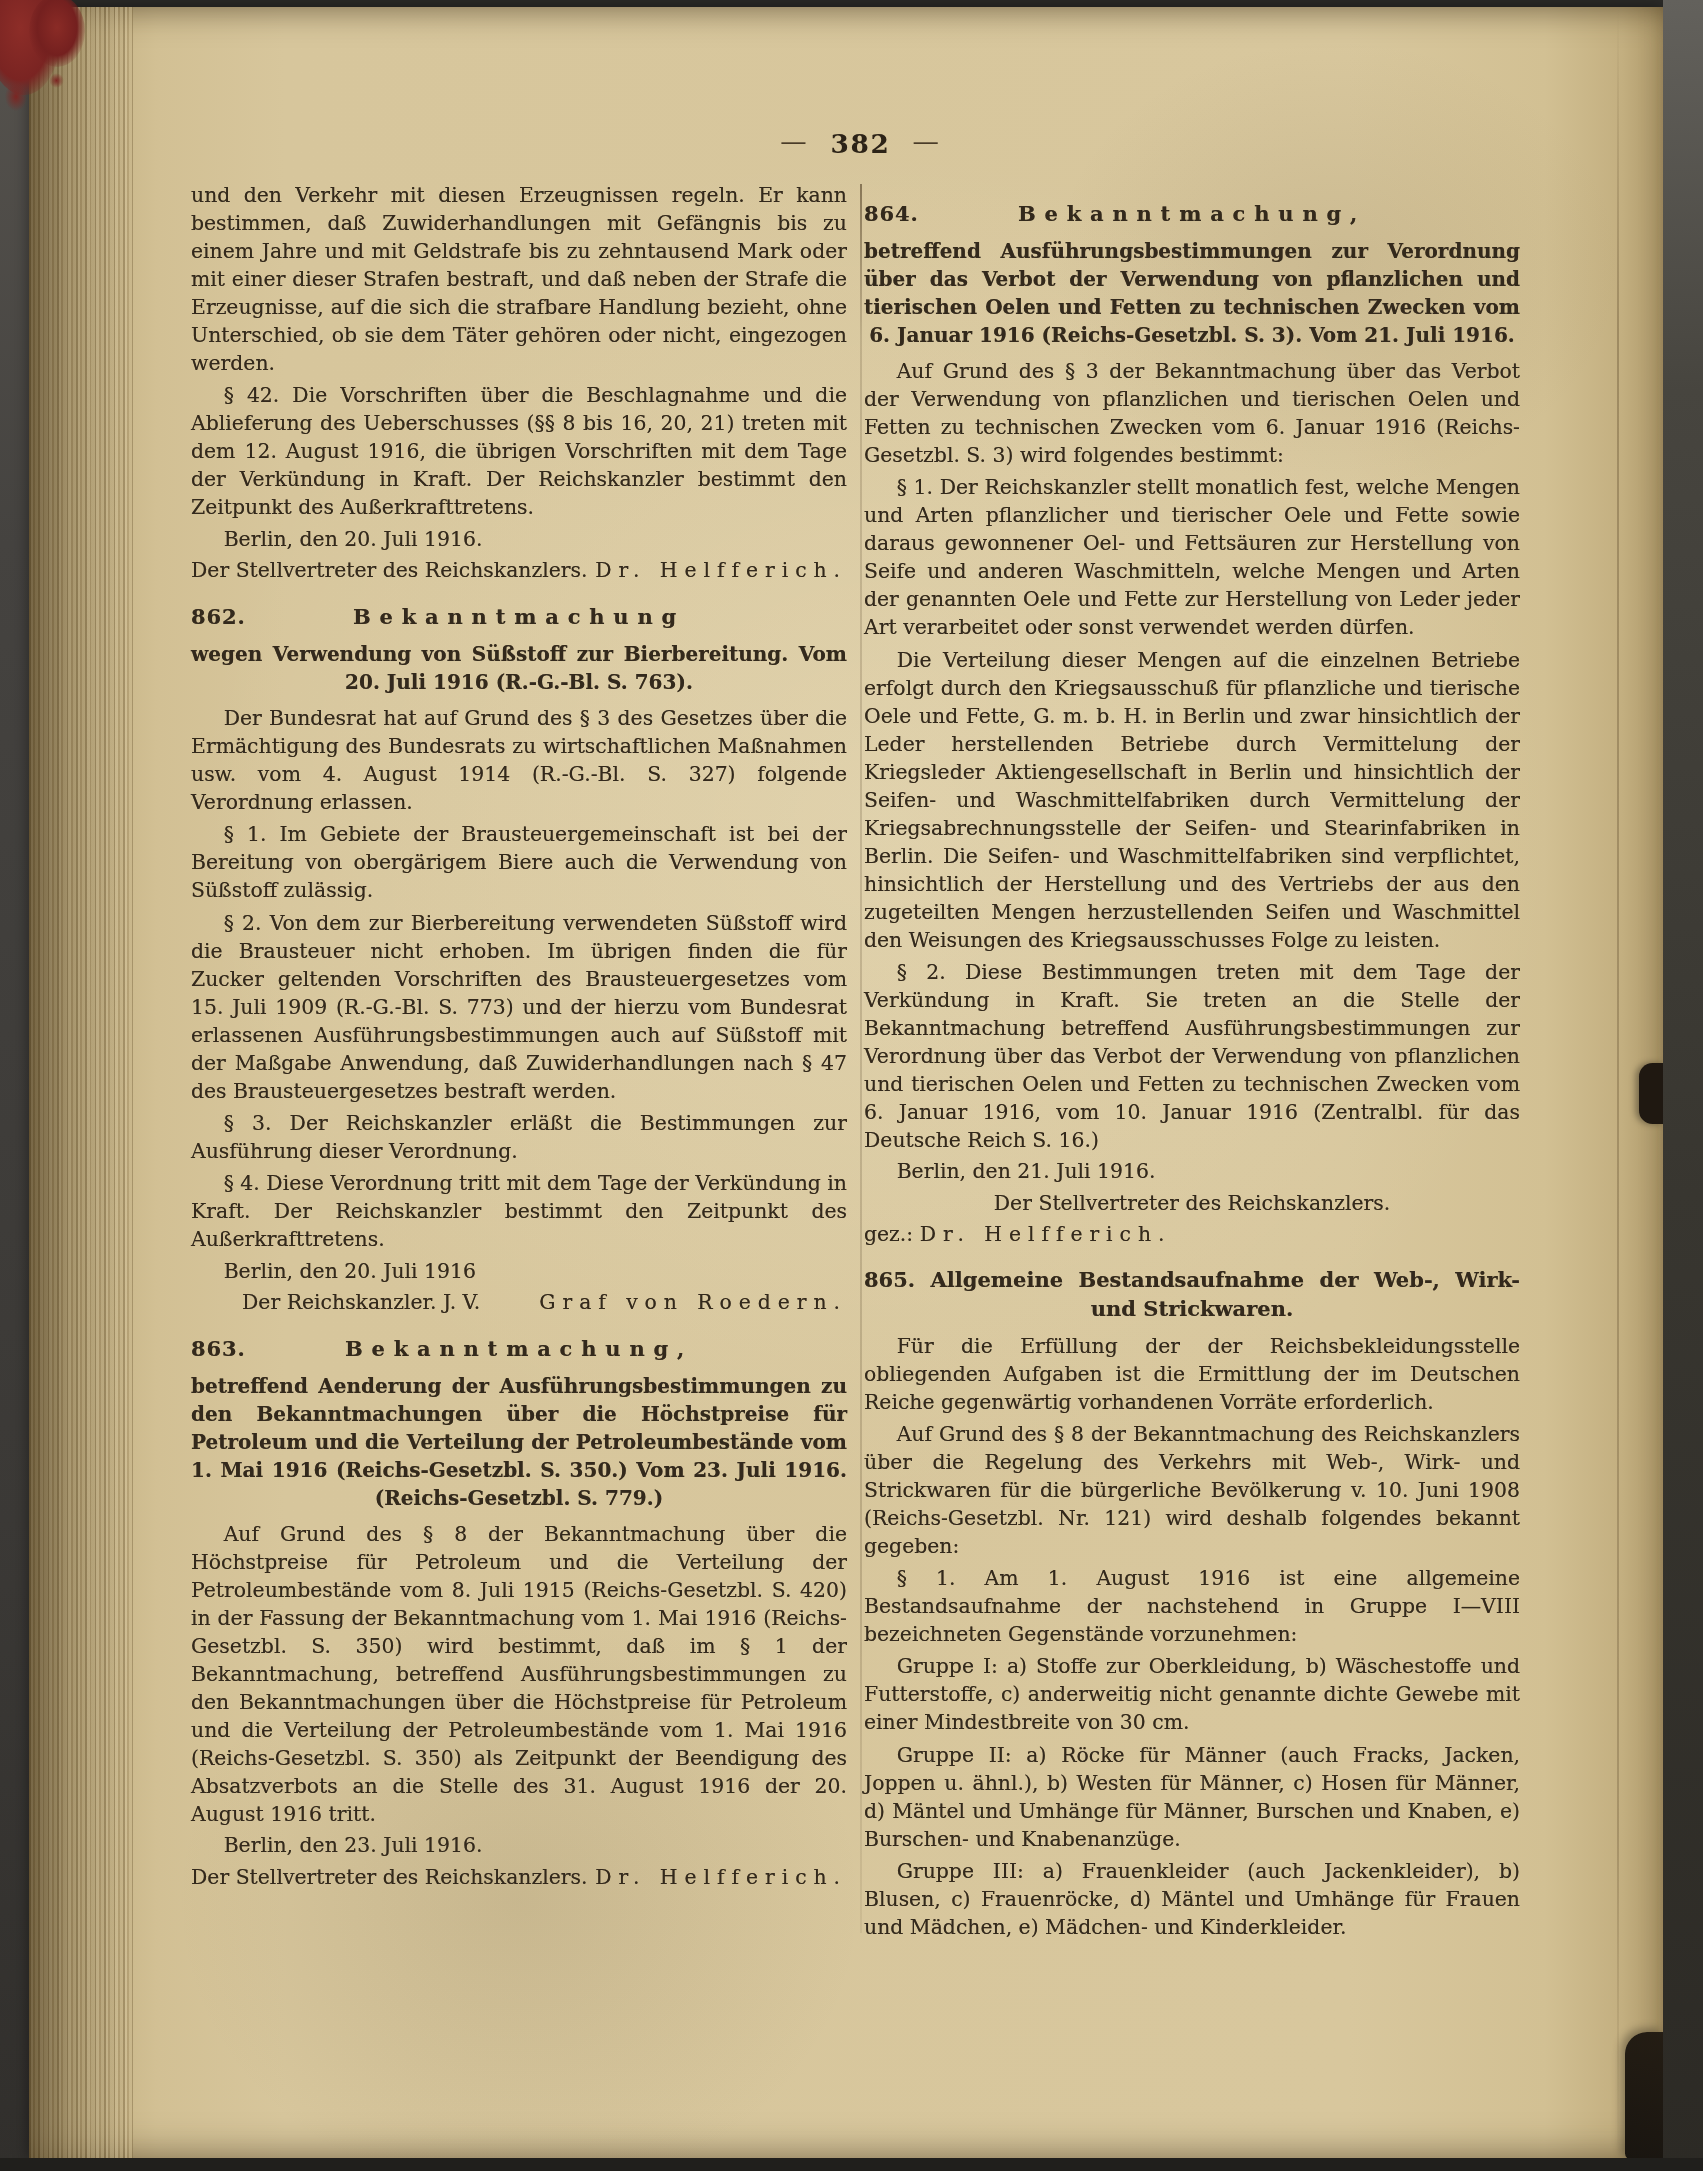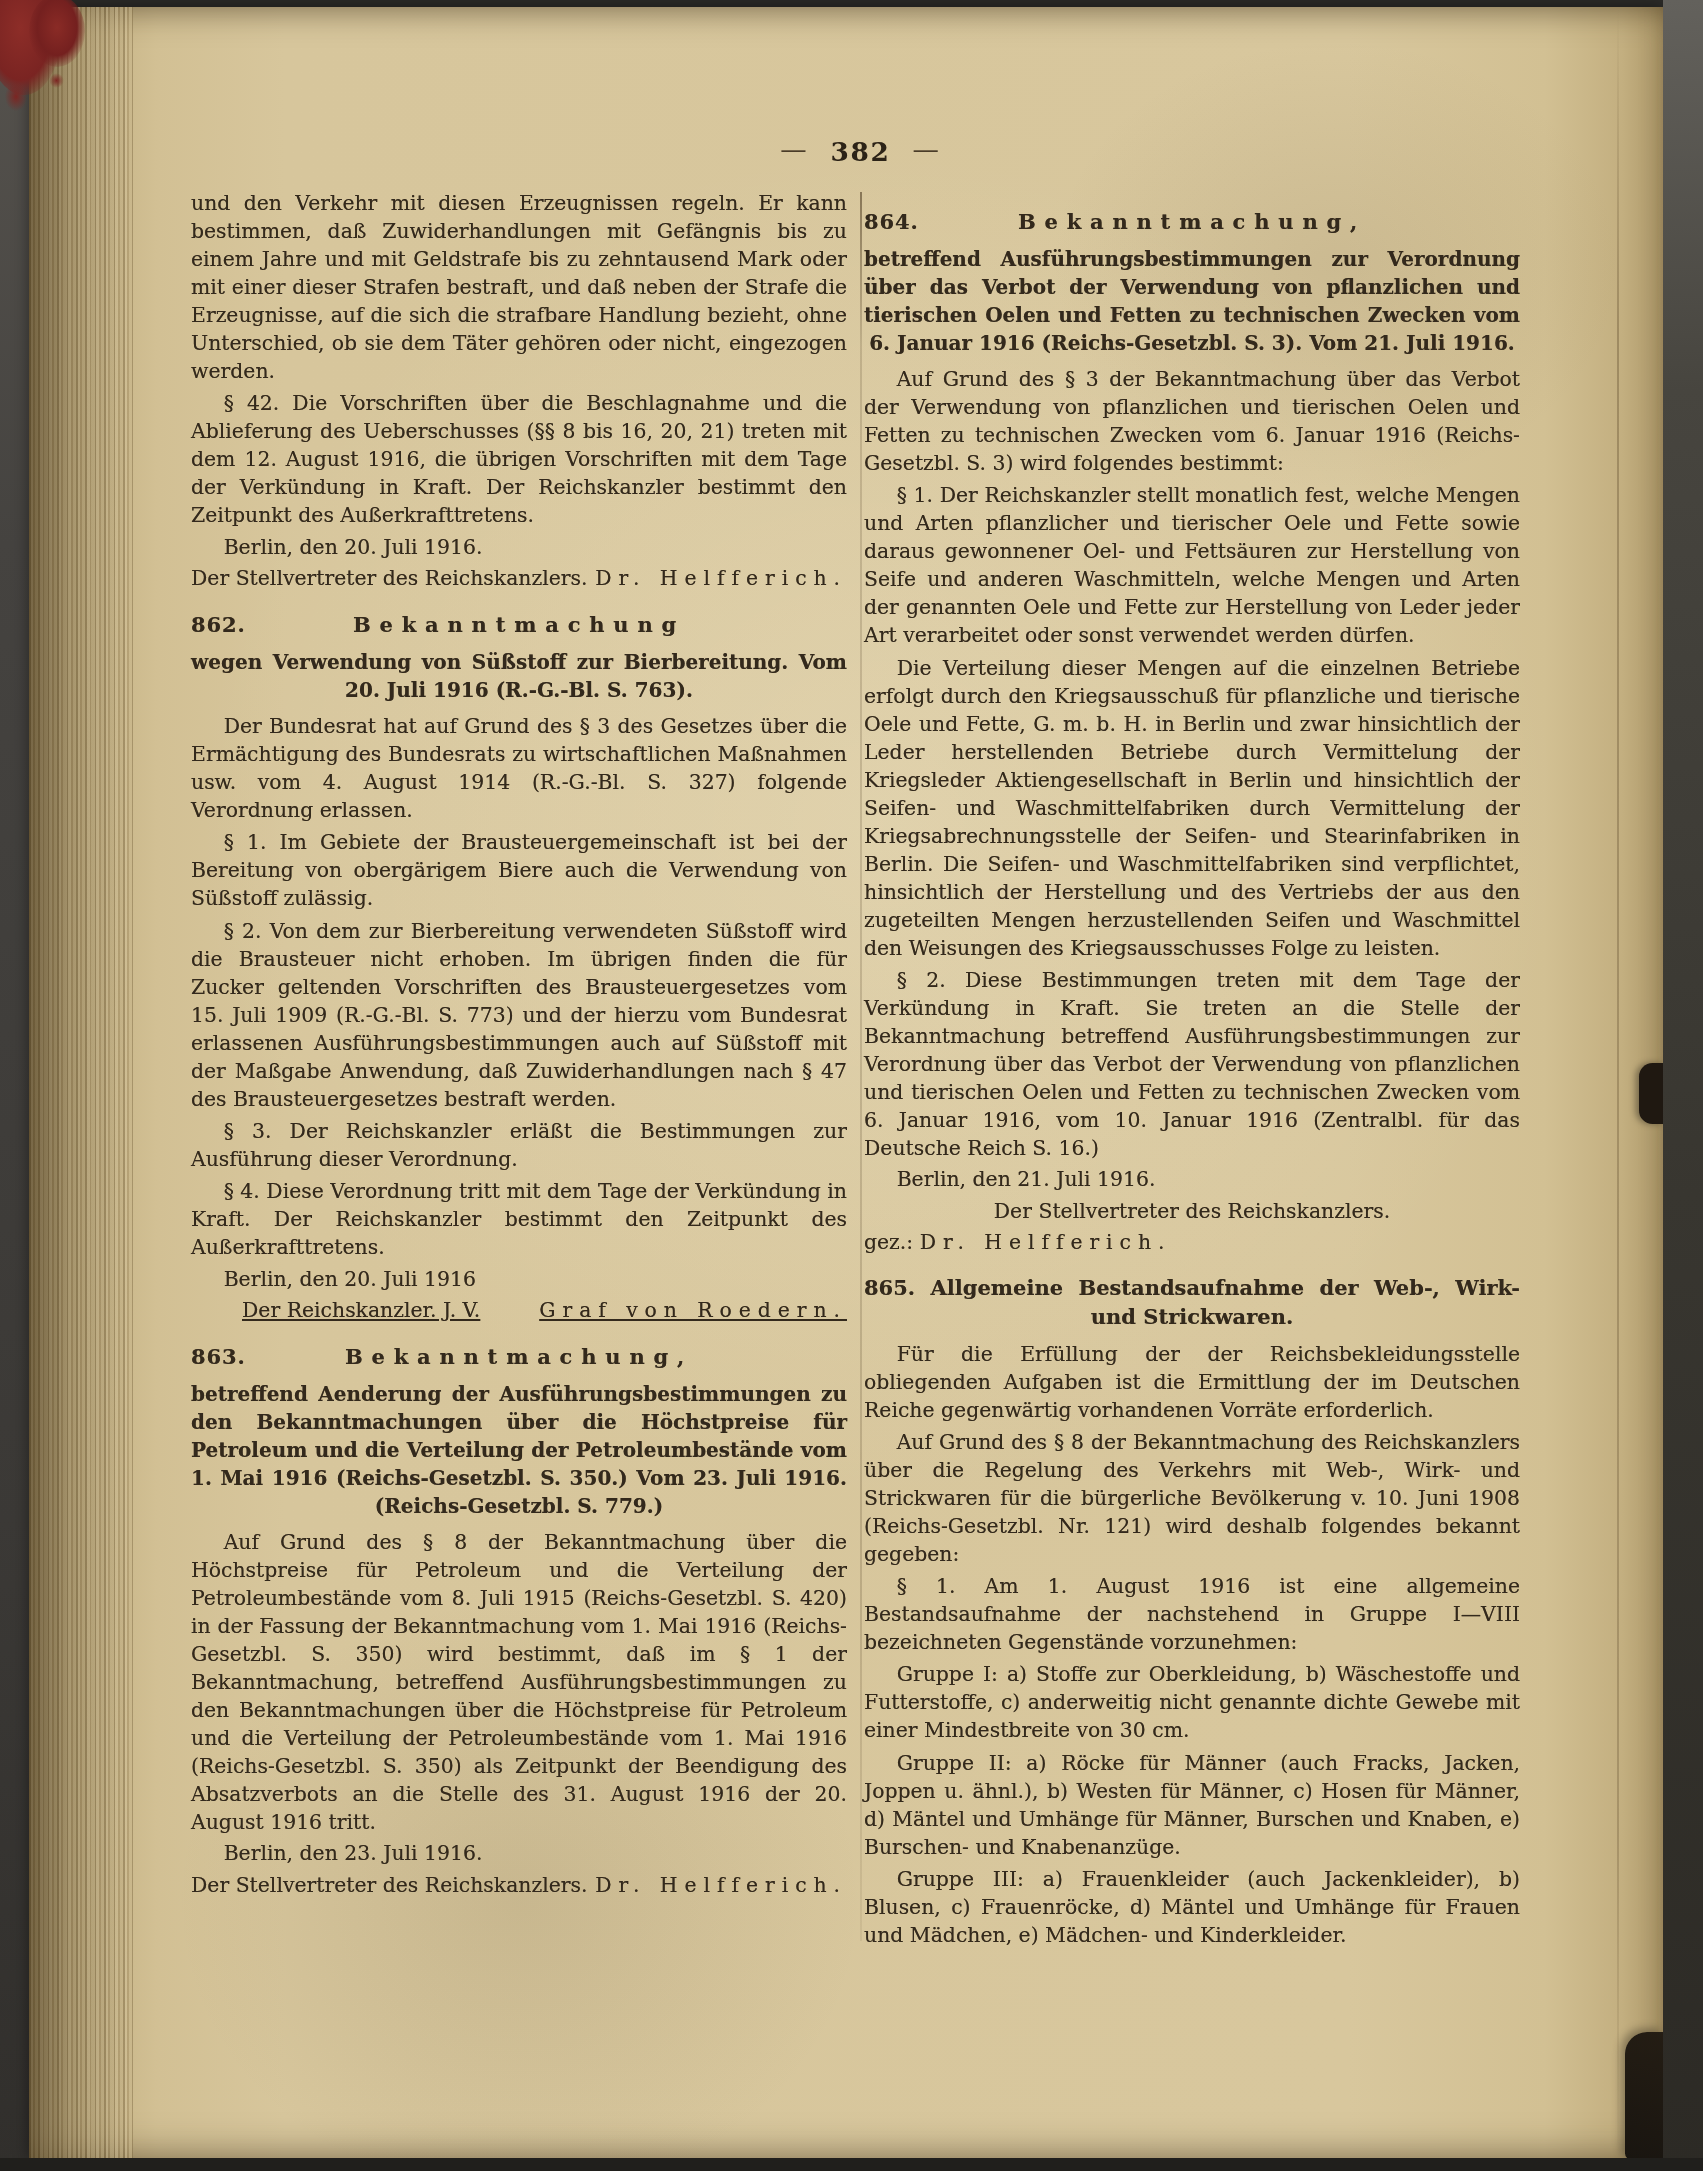--- a/index.html
+++ b/index.html
@@ -47,21 +47,21 @@
 
   
   #crease{position:absolute;left:1617px;top:6.8px;width:1.7px;height:2152px;background:linear-gradient(180deg,rgba(90,70,40,0.0),rgba(90,70,40,0.35) 15%,rgba(90,70,40,0.28) 85%,rgba(90,70,40,0));}
   #notch{position:absolute;left:1639px;top:1063px;width:25.6px;height:61px;background:#1f1811;border-radius:13.6px 0 0 13.6px;box-shadow:-3.4px 0 6.8px rgba(0,0,0,0.35);}
   #corner-tear{position:absolute;left:1625px;top:2032px;width:39px;height:128px;background:linear-gradient(200deg,#241d14,#191510);border-radius:22px 0 0 6.8px;box-shadow:-4.3px -3.4px 8.5px rgba(0,0,0,0.3);}
   #right-margin{position:absolute;left:1663px;top:0;width:41px;height:2171px;background:linear-gradient(180deg,#63615c 0%,#47453f 18%,#383630 55%,#2c2a25 100%);}
   #bottom-band{position:absolute;left:0;top:2158px;width:1704px;height:12.8px;background:#201f1c;}
   #top-band{position:absolute;left:0;top:0;width:1704px;height:6.8px;background:#2c2b28;}
 
   
-  #text-area{position:absolute;left:191px;top:136px;width:1339px;color:#33291c;}
+  #text-area{position:absolute;left:191px;top:128px;width:1339px;color:#33291c;}
   .pageno{
     text-align:center;font-weight:bold;font-size:26.4px;letter-spacing:1.7px;
     color:#2c2317;margin-bottom:22px;
   }
   .pageno .num{margin:0 22px;}
   .pageno .dash{position:relative;top:-3.4px;font-weight:normal;color:#4a3c28;}
 
   #columns{position:relative;display:flex;gap:17px;align-items:flex-start;}
   .col{flex:0 0 656px;width:656px;}
   #divider{position:absolute;left:669px;top:3.4px;bottom:8.5px;width:1.7px;
@@ -112,21 +112,21 @@
             <span class="sp">Dr. Helfferich.</span>
           </div>
           <div class="blk heading"><span class="hnum">862.</span><span class="htitle">Bekanntmachung</span></div>
           <div class="blk subtitle">wegen Verwendung von Süßstoff zur Bierbereitung. Vom 20. Juli 1916 (R.-G.-Bl. S. 763).</div>
           <div class="blk p">Der Bundesrat hat auf Grund des § 3 des Gesetzes über die Ermächtigung des Bundesrats zu wirtschaftlichen Maßnahmen usw. vom 4. August 1914 (R.-G.-Bl. S. 327) folgende Verordnung erlassen.</div>
           <div class="blk p">§ 1. Im Gebiete der Brausteuergemeinschaft ist bei der Bereitung von obergärigem Biere auch die Verwendung von Süßstoff zulässig.</div>
           <div class="blk p">§ 2. Von dem zur Bierbereitung verwendeten Süßstoff wird die Brausteuer nicht erhoben. Im übrigen finden die für Zucker geltenden Vorschriften des Brausteuergesetzes vom 15. Juli 1909 (R.-G.-Bl. S. 773) und der hierzu vom Bundesrat erlassenen Ausführungsbestimmungen auch auf Süßstoff mit der Maßgabe Anwendung, daß Zuwiderhandlungen nach § 47 des Brausteuergesetzes bestraft werden.</div>
           <div class="blk p">§ 3. Der Reichskanzler erläßt die Bestimmungen zur Ausführung dieser Verordnung.</div>
           <div class="blk p">§ 4. Diese Verordnung tritt mit dem Tage der Verkündung in Kraft. Der Reichskanzler bestimmt den Zeitpunkt des Außerkrafttretens.</div>
           <div class="blk line" style="padding-left: 1.6em;">Berlin, den 20. Juli 1916</div>
-          <div class="blk line flexline" style="padding-left: 2.5em; text-decoration: underline;">
+          <div class="blk line flexline" style="padding-left: 2.5em;">
             <span>Der Reichskanzler.  J. V.</span>
             <span class="sp">Graf von Roedern.</span>
           </div>
           <div class="blk heading"><span class="hnum">863.</span><span class="htitle">Bekanntmachung,</span></div>
           <div class="blk subtitle">betreffend Aenderung der Ausführungsbestimmungen zu den Bekanntmachungen über die Höchstpreise für Petroleum und die Verteilung der Petroleumbestände vom 1. Mai 1916 (Reichs-Gesetzbl. S. 350.) Vom 23. Juli 1916. (Reichs-Gesetzbl. S. 779.)</div>
           <div class="blk p">Auf Grund des § 8 der Bekanntmachung über die Höchstpreise für Petroleum und die Verteilung der Petroleumbestände vom 8. Juli 1915 (Reichs-Gesetzbl. S. 420) in der Fassung der Bekanntmachung vom 1. Mai 1916 (Reichs-Gesetzbl. S. 350) wird bestimmt, daß im § 1 der Bekanntmachung, betreffend Ausführungsbestimmungen zu den Bekanntmachungen über die Höchstpreise für Petroleum und die Verteilung der Petroleumbestände vom 1. Mai 1916 (Reichs-Gesetzbl. S. 350) als Zeitpunkt der Beendigung des Absatzverbots an die Stelle des 31. August 1916 der 20. August 1916 tritt.</div>
           <div class="blk line" style="padding-left: 1.6em;">Berlin, den 23. Juli 1916.</div>
           <div class="blk line flexline">
             <span>Der Stellvertreter des Reichskanzlers.</span>
             <span class="sp">Dr. Helfferich.</span>

